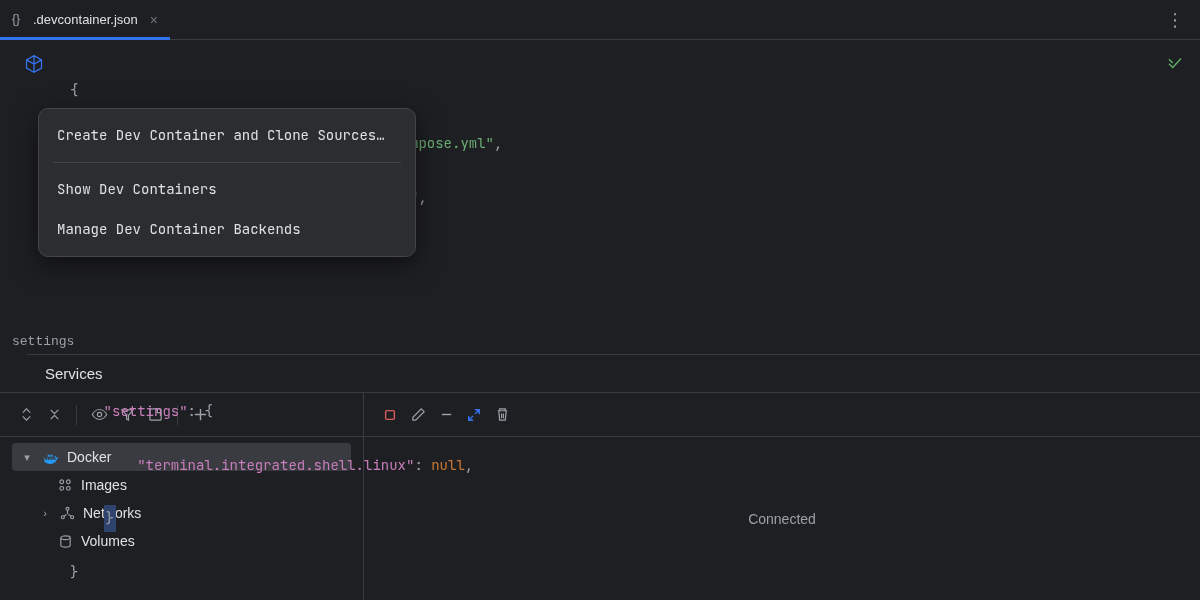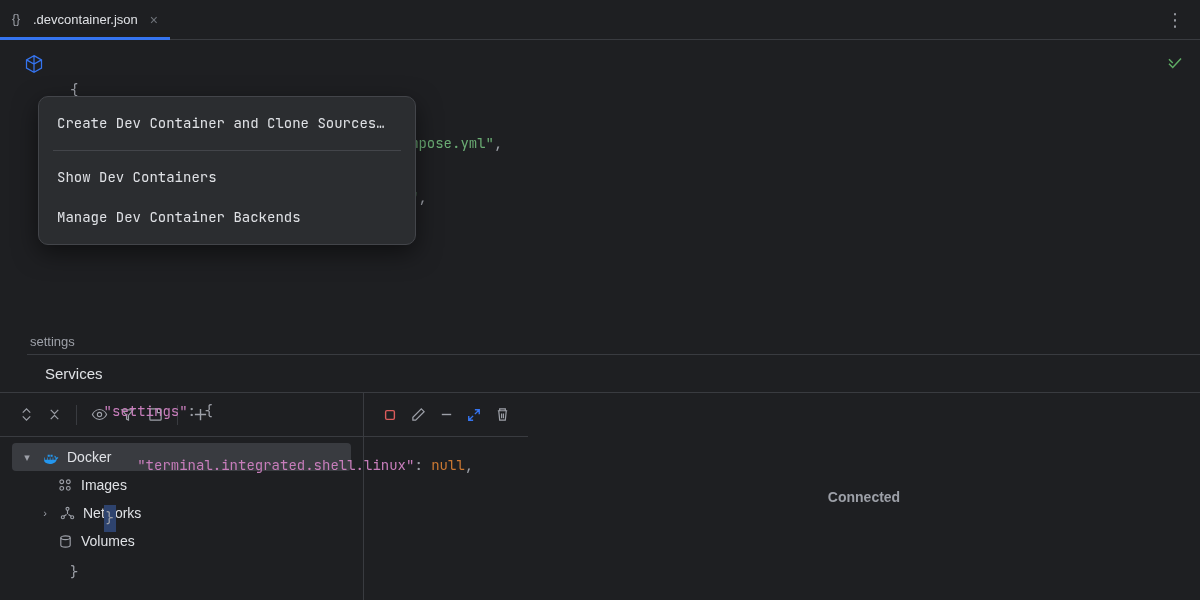--- a/index.html
+++ b/index.html
@@ -110,21 +110,21 @@
   .code-line { height: 27px; }
   .trailing-brace-hl {
     background: #2e436e;
     display: inline-block;
     padding: 0 2px;
   }
 
   
   .popup {
     position: absolute;
-    top: 56px;
+    top: 68px;
     left: 38px;
     width: 378px;
     background: var(--bg-popup);
     border: 1px solid #43454a;
     border-radius: 10px;
     box-shadow: 0 8px 24px rgba(0,0,0,0.5);
     padding: 6px 0;
     z-index: 10;
   }
   .popup-item {
@@ -135,26 +135,27 @@
   }
   .popup-sep {
     height: 1px;
     background: #43454a;
     margin: 6px 14px;
   }
 
   
   .breadcrumb {
     height: 26px;
-    padding: 0 30px;
+    padding: 0 12px;
     display: flex;
     align-items: center;
     font-size: 13px;
     color: var(--text-secondary);
     background: var(--bg-main);
+    font-family: Liberation Mono, monospace;
   }
 
   
   .panel-header {
     height: 38px;
     display: flex;
     align-items: center;
     padding: 0 18px;
     font-size: 15px;
     font-weight: 500;
@@ -172,22 +173,21 @@
   }
   .services-left {
     width: 364px;
     border-right: 1px solid var(--border-color);
     display: flex;
     flex-direction: column;
   }
   .services-right {
     flex: 1;
     display: flex;
-    flex-direction: row;
-    font-weight: bold;
+    flex-direction: column;
   }
 
   .toolbar {
     height: 44px;
     display: flex;
     align-items: center;
     gap: 4px;
     padding: 0 14px;
     border-bottom: 1px solid var(--border-color);
   }

